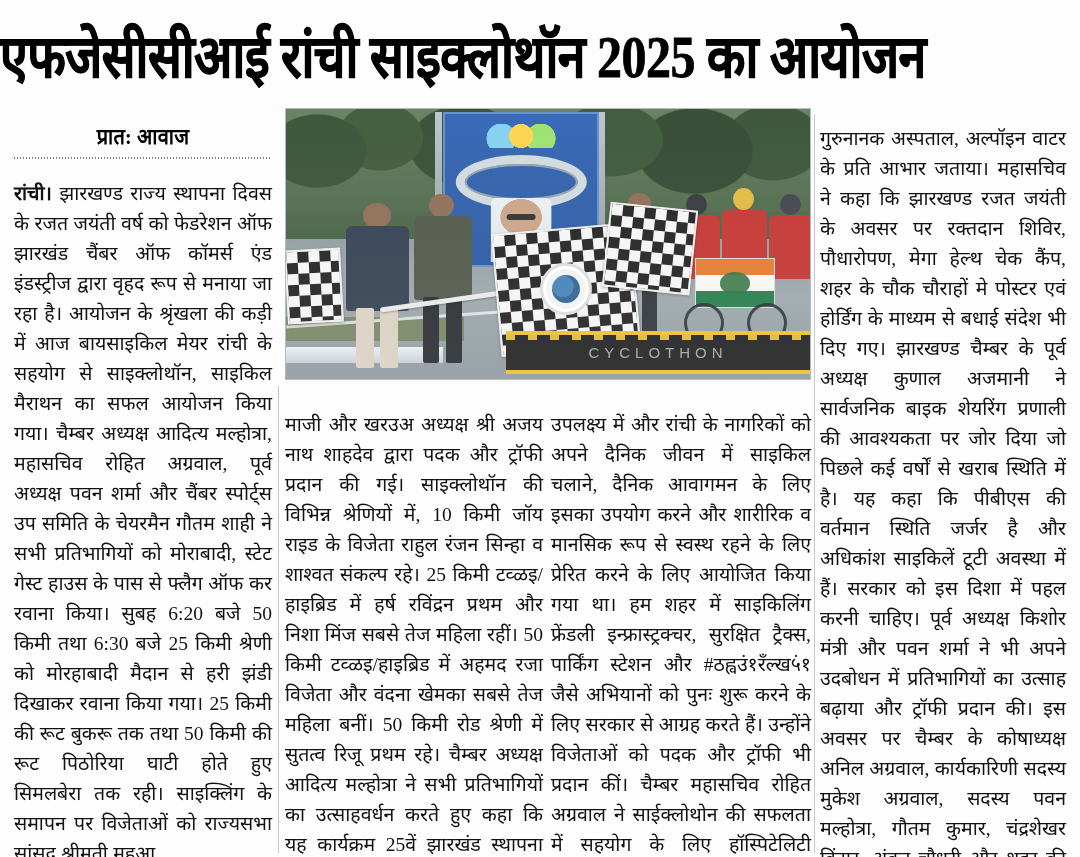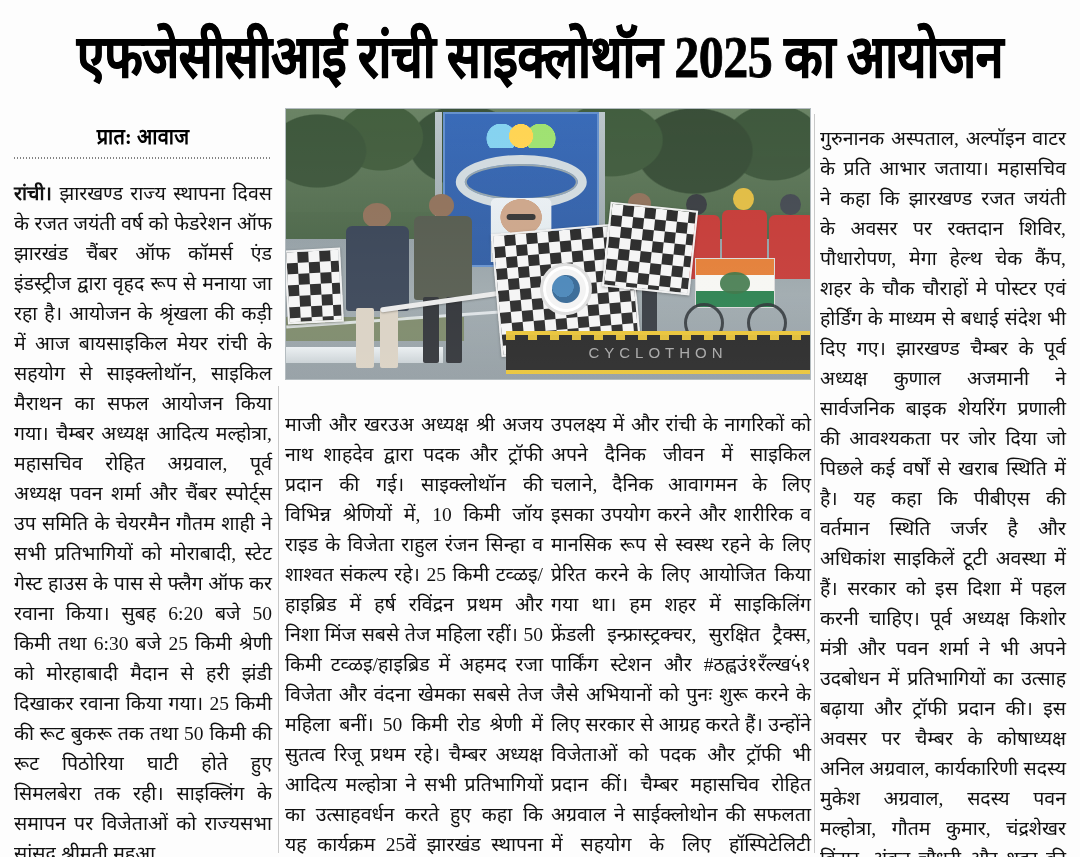--- a/index.html
+++ b/index.html
@@ -27,21 +27,20 @@
 
   
   .headline-wrap {
     position: absolute;
     left: 0;
     top: 18px;
     width: 1080px;
     height: 78px;
     display: flex;
     align-items: center;
-    justify-content: center;
     overflow: hidden;
   }
   .headline {
     font-family: "Liberation Serif", "DejaVu Serif", serif;
     font-weight: 700;
     font-size: 50px;
     line-height: 1.02;
     letter-spacing: -0.5px;
     white-space: nowrap;
     color: #000;

